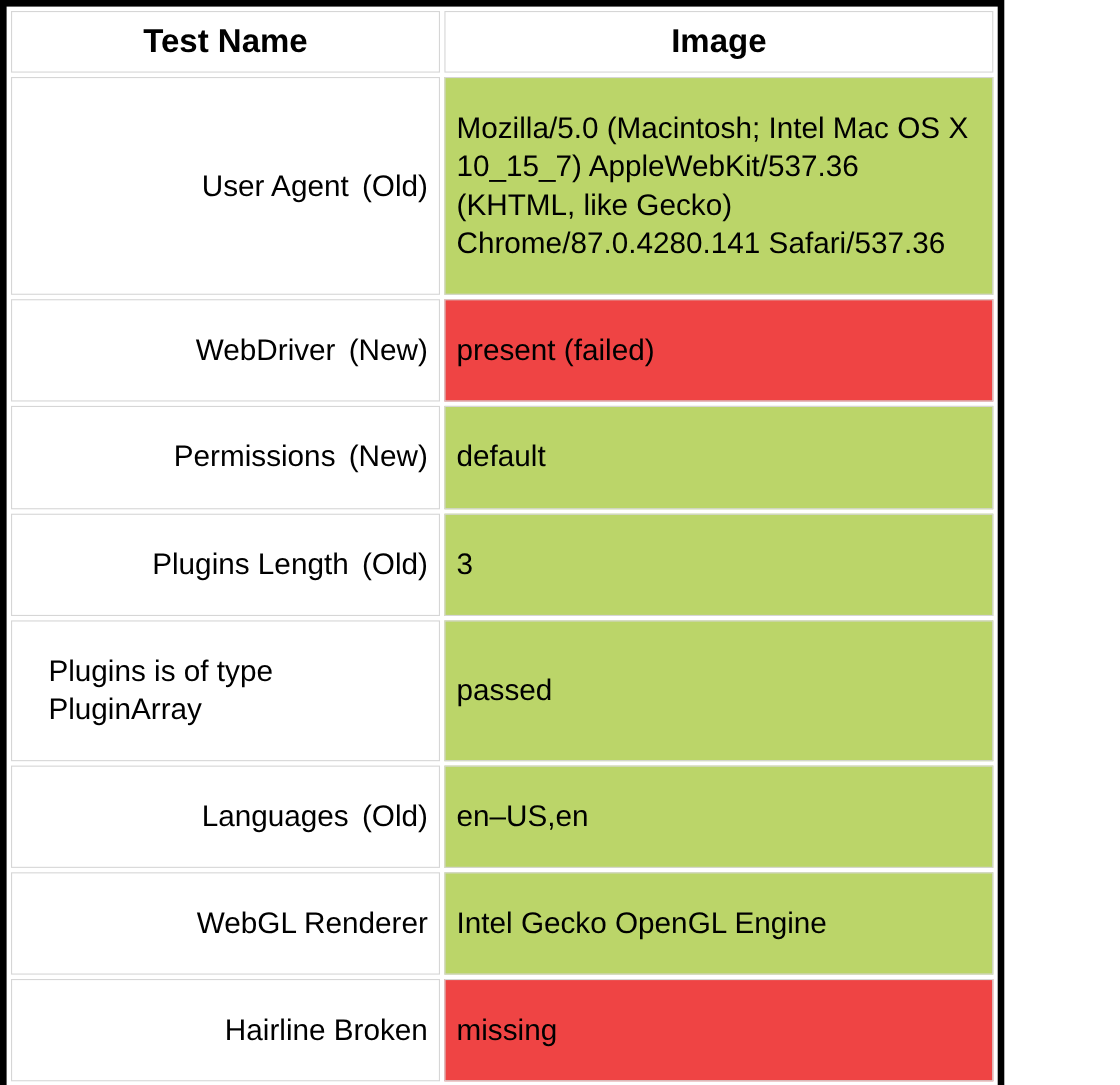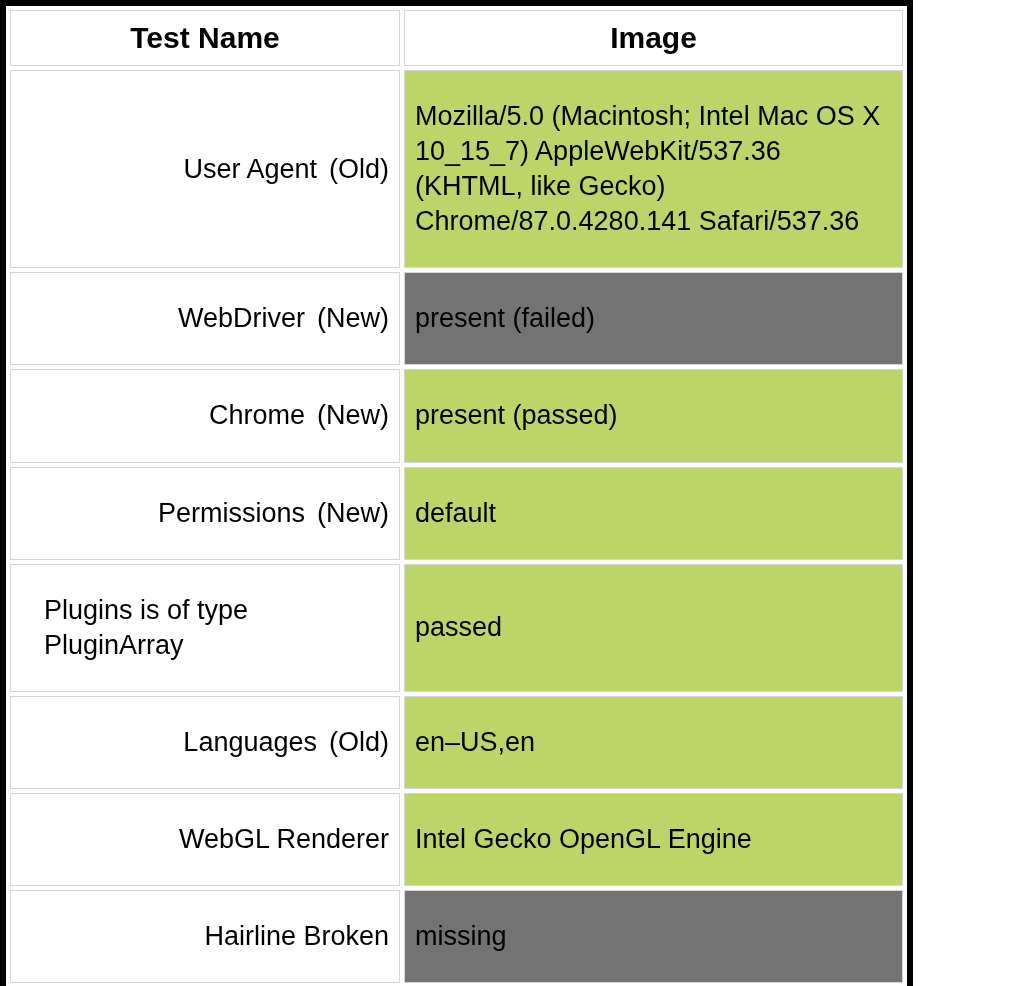--- a/index.html
+++ b/index.html
@@ -58,21 +58,21 @@
     .tag {
       white-space: nowrap;
     }
     td.result-cell {
       width: auto;
     }
     td.status-pass {
       background: #bbd569;
     }
     td.status-fail {
-      background: #737373;
+      background: #ef4444;
       margin-top: 28px;
     }
     td.status-none {
       background: #ffffff;
     }
   </style>
 </head>
 <body>
 
 <div class="container">
@@ -98,34 +98,34 @@
             <div class="name-wrap">
               <span class="name-text">WebDriver</span>
               <span class="tag">(New)</span>
             </div>
           </td>
           <td class="result-cell status-fail">present (failed)</td>
         </tr>
         <tr>
           <td class="name-cell">
             <div class="name-wrap">
-              <span class="name-text">Chrome</span>
-              <span class="tag">(New)</span>
-            </div>
-          </td>
-          <td class="result-cell status-pass">present (passed)</td>
-        </tr>
-        <tr>
-          <td class="name-cell">
-            <div class="name-wrap">
               <span class="name-text">Permissions</span>
               <span class="tag">(New)</span>
             </div>
           </td>
           <td class="result-cell status-pass">default</td>
+        </tr>
+        <tr>
+          <td class="name-cell">
+            <div class="name-wrap">
+              <span class="name-text">Plugins Length</span>
+              <span class="tag">(Old)</span>
+            </div>
+          </td>
+          <td class="result-cell status-pass">3</td>
         </tr>
         <tr>
           <td class="name-cell">
             <div class="name-wrap">
               <span class="name-text">Plugins is of type PluginArray</span>
             </div>
           </td>
           <td class="result-cell status-pass">passed</td>
         </tr>
         <tr>

